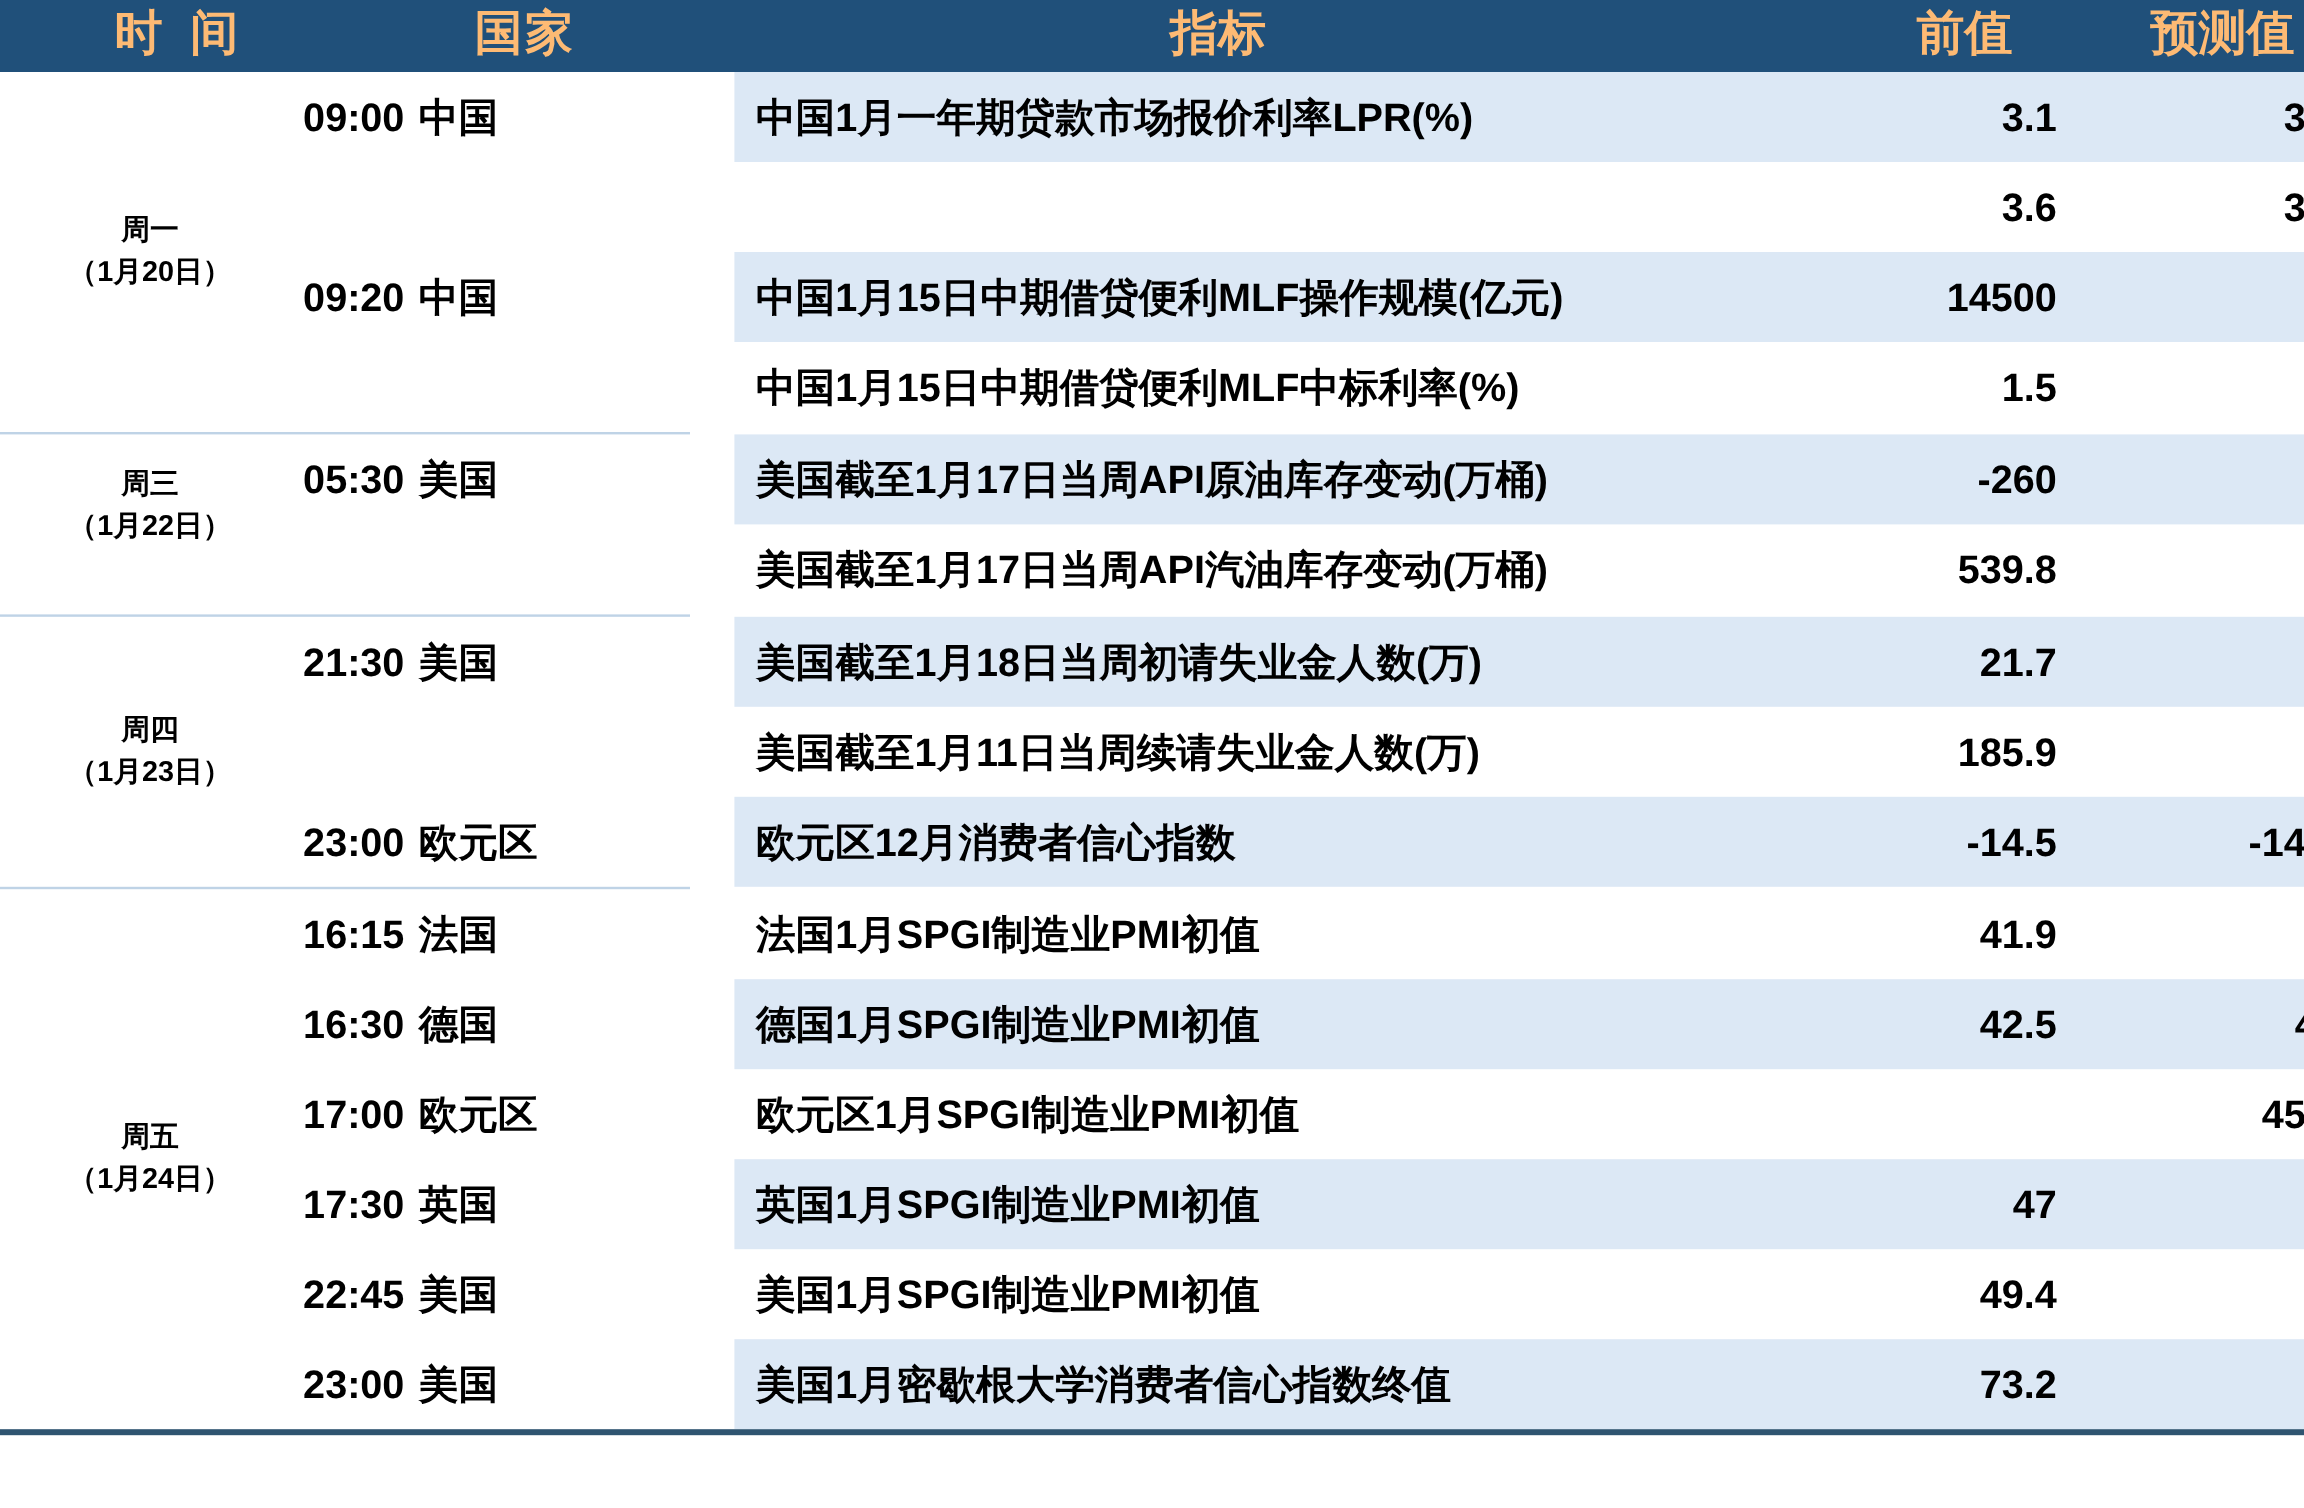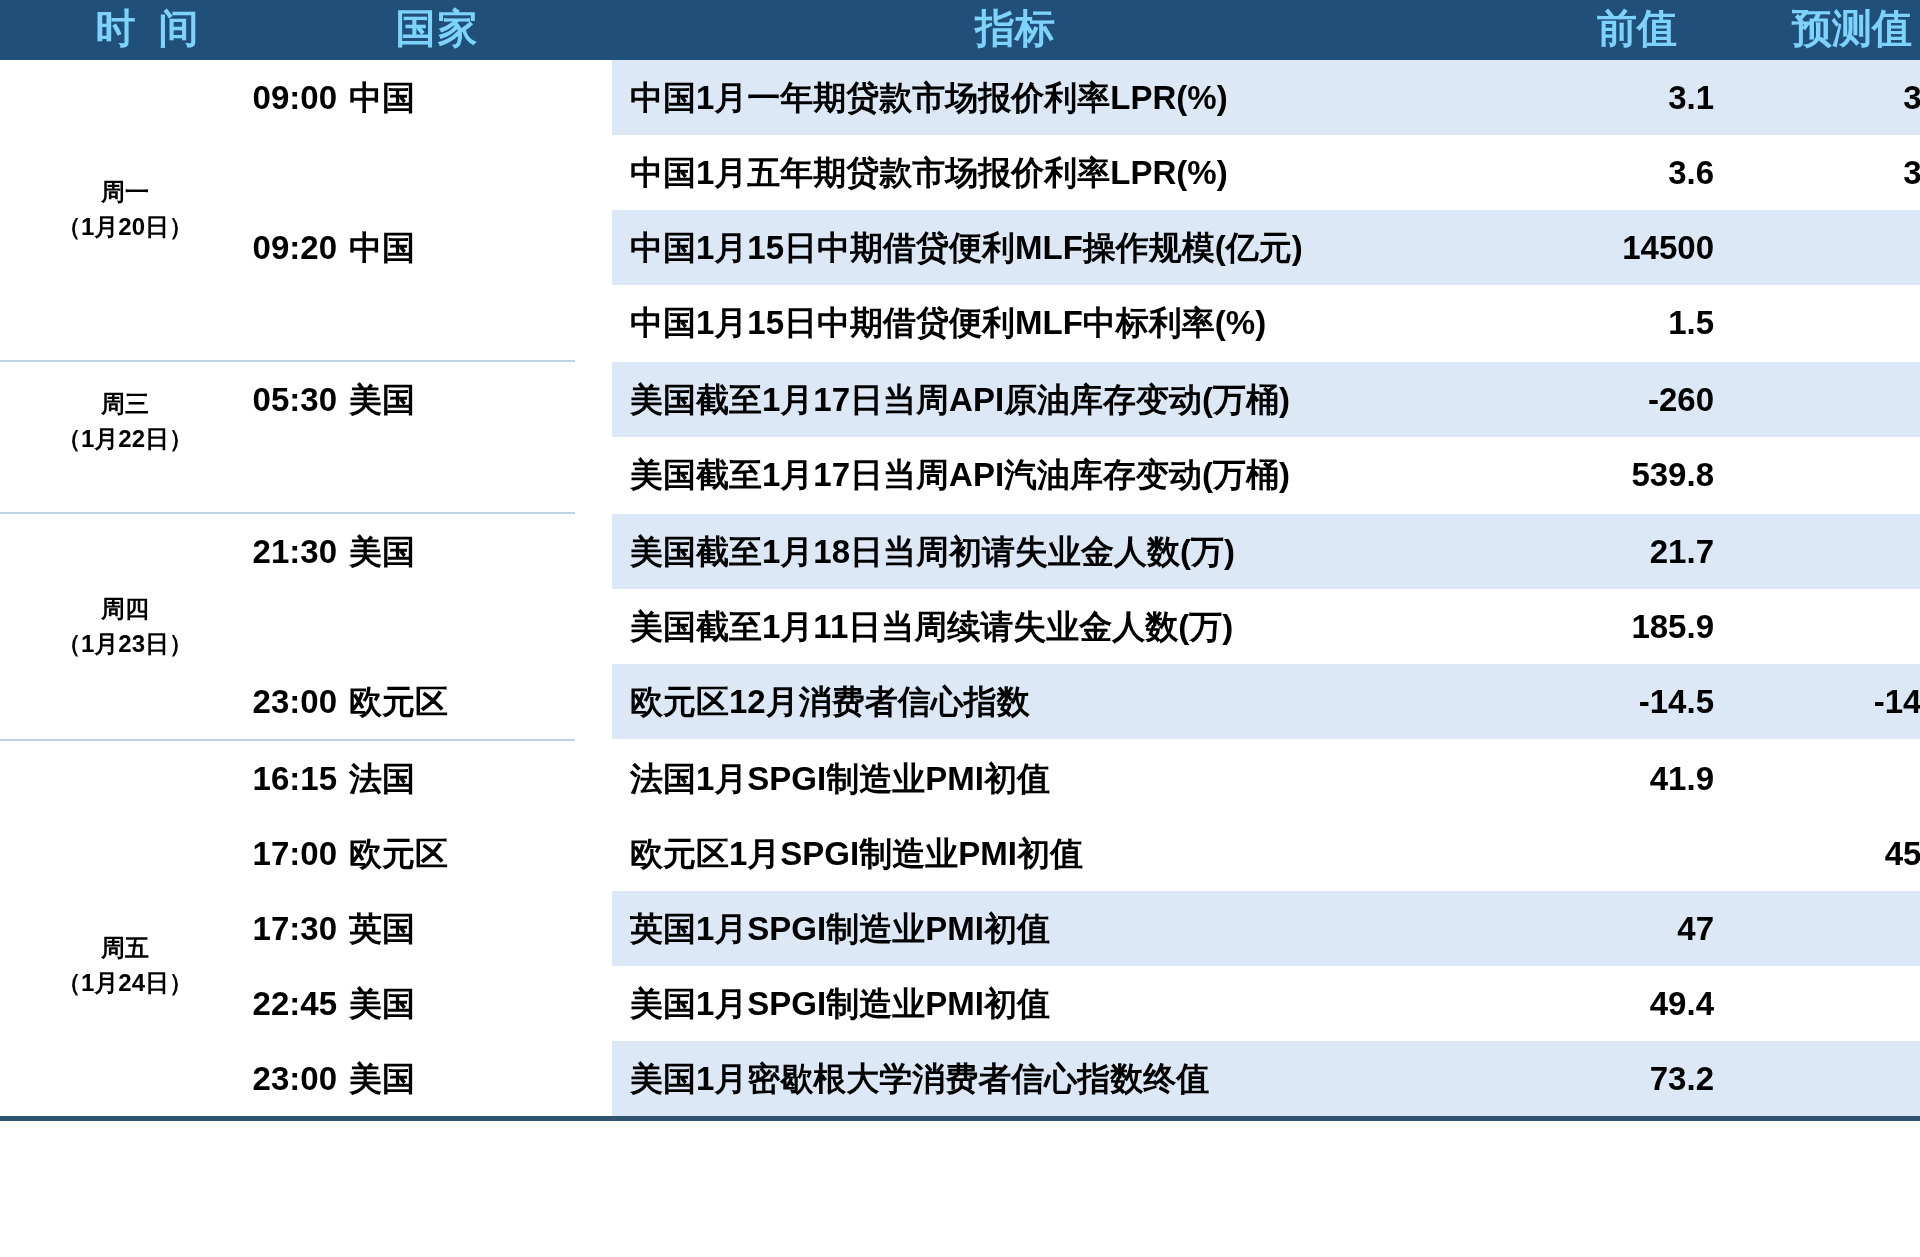--- a/index.html
+++ b/index.html
@@ -18,21 +18,21 @@
   .calendar {
     width: 1920px;
     position: relative;
   }
 
   
   .thead {
     background: #20507A;
     height: 60px;
     position: relative;
-    color: #7dd3fc;
+    color: #fdba74;
     font-size: 40px;
     font-weight: bold;
   }
   .thead .hcell {
     position: absolute;
     top: 0;
     height: 60px;
     line-height: 56px;
     white-space: nowrap;
   }
@@ -131,21 +131,20 @@
           <div class="cell c-time">09:00</div>
           <div class="cell c-country">中国</div>
           <div class="cell c-index">中国1月一年期贷款市场报价利率LPR(%)</div>
           <div class="cell c-prev">3.1</div>
           <div class="cell c-fcst">3.1</div>
         </div>
         <div class="row">
           <div class="ind-band"></div>
           <div class="cell c-time"></div>
           <div class="cell c-country"></div>
-          <div class="cell c-index">中国1月五年期贷款市场报价利率LPR(%)</div>
           <div class="cell c-prev">3.6</div>
           <div class="cell c-fcst">3.6</div>
         </div>
         <div class="row shaded">
           <div class="ind-band"></div>
           <div class="cell c-time">09:20</div>
           <div class="cell c-country">中国</div>
           <div class="cell c-index">中国1月15日中期借贷便利MLF操作规模(亿元)</div>
           <div class="cell c-prev">14500</div>
           <div class="cell c-fcst"></div>
@@ -220,20 +219,28 @@
       <div class="day-sep" style="position: relative;"></div>
       <div class="day-group" style="position: relative;">
         <div class="row">
           <div class="ind-band"></div>
           <div class="cell c-time">16:15</div>
           <div class="cell c-country">法国</div>
           <div class="cell c-index">法国1月SPGI制造业PMI初值</div>
           <div class="cell c-prev">41.9</div>
           <div class="cell c-fcst"></div>
         </div>
+        <div class="row shaded">
+          <div class="ind-band"></div>
+          <div class="cell c-time">16:30</div>
+          <div class="cell c-country">德国</div>
+          <div class="cell c-index">德国1月SPGI制造业PMI初值</div>
+          <div class="cell c-prev">42.5</div>
+          <div class="cell c-fcst">42</div>
+        </div>
         <div class="row">
           <div class="ind-band"></div>
           <div class="cell c-time">17:00</div>
           <div class="cell c-country">欧元区</div>
           <div class="cell c-index">欧元区1月SPGI制造业PMI初值</div>
           <div class="cell c-fcst">45.3</div>
         </div>
         <div class="row shaded">
           <div class="ind-band"></div>
           <div class="cell c-time">17:30</div>

